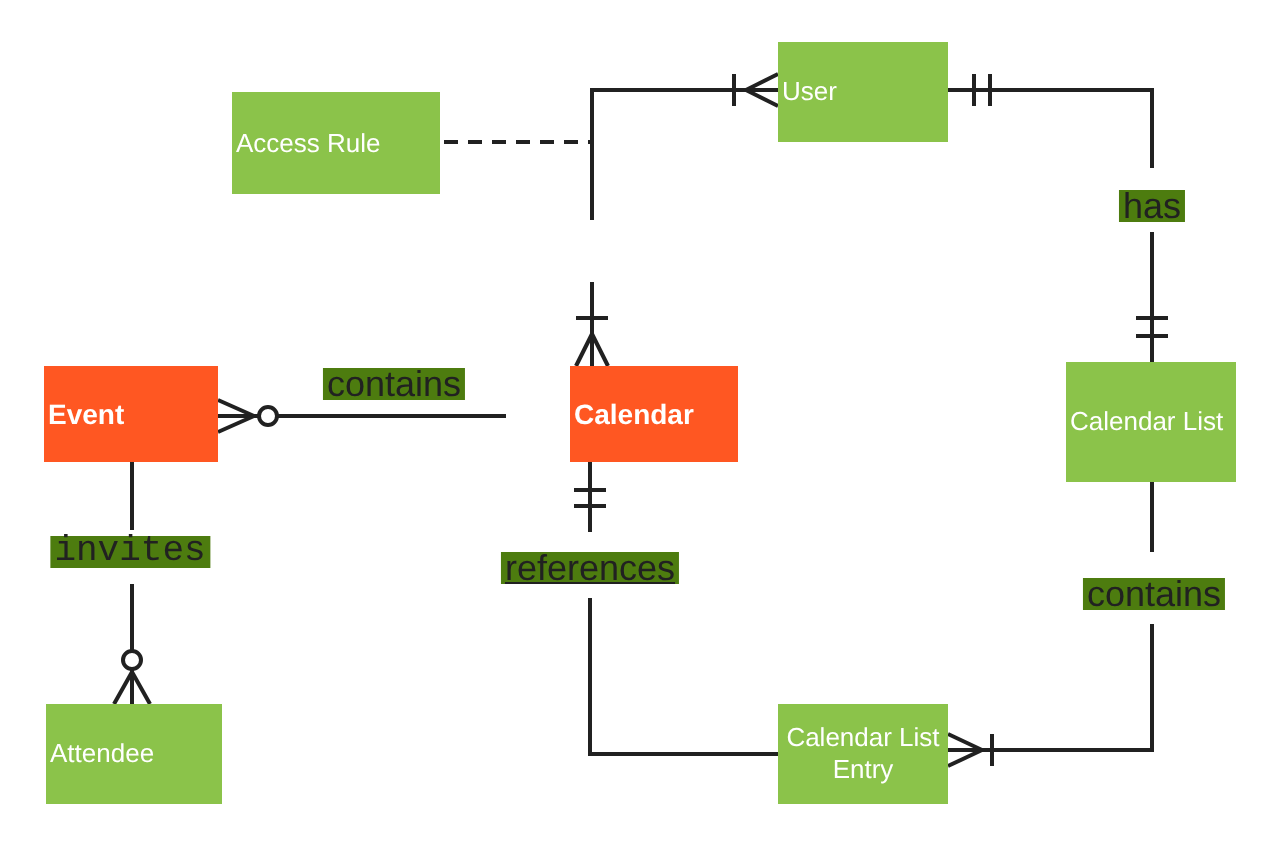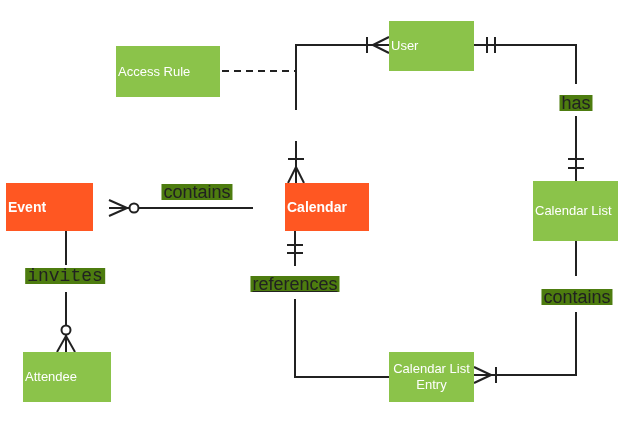--- a/index.html
+++ b/index.html
@@ -115,21 +115,21 @@
   </svg>
 
   <div class="entity secondary" style="left:84px; top:46px; width:104px; height:51px;margin-left:32px;">
     <span>Access Rule</span>
   </div>
 
   <div class="entity secondary" style="left:389px; top:21px; width:85px; height:50px;">
     <span>User</span>
   </div>
 
-  <div class="entity primary" style="left:6px; top:183px; width:87px; height:48px;">
+  <div class="entity primary" style="left:22px; top:183px; width:87px; height:48px;">
     <span>Event</span>
   </div>
 
   <div class="entity primary" style="left:253px; top:183px; width:84px; height:48px;margin-left:32px;">
     <span>Calendar</span>
   </div>
 
   <div class="entity secondary" style="left:533px; top:181px; width:85px; height:60px;">
     <span>Calendar List</span>
   </div>

